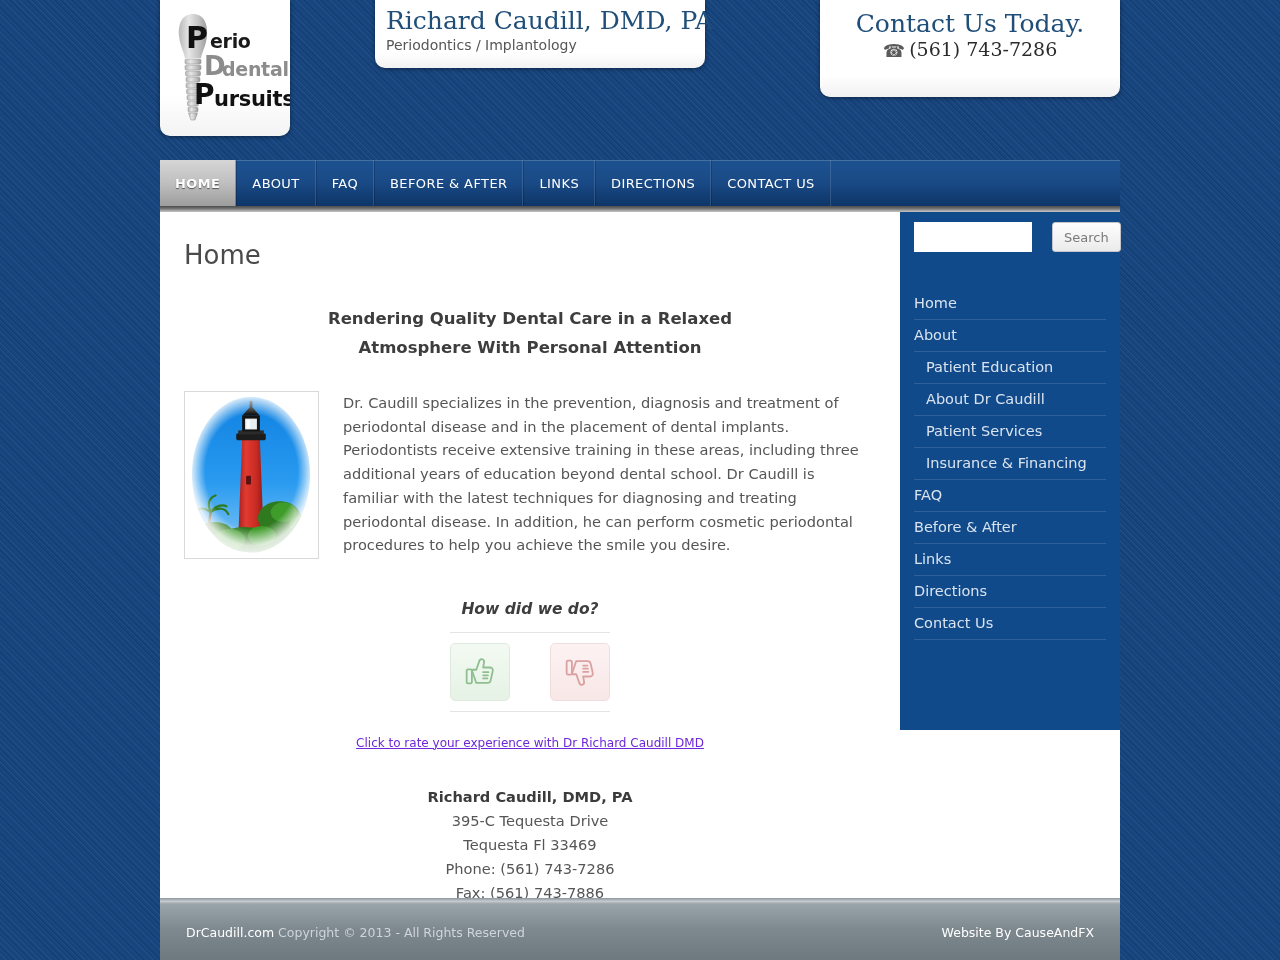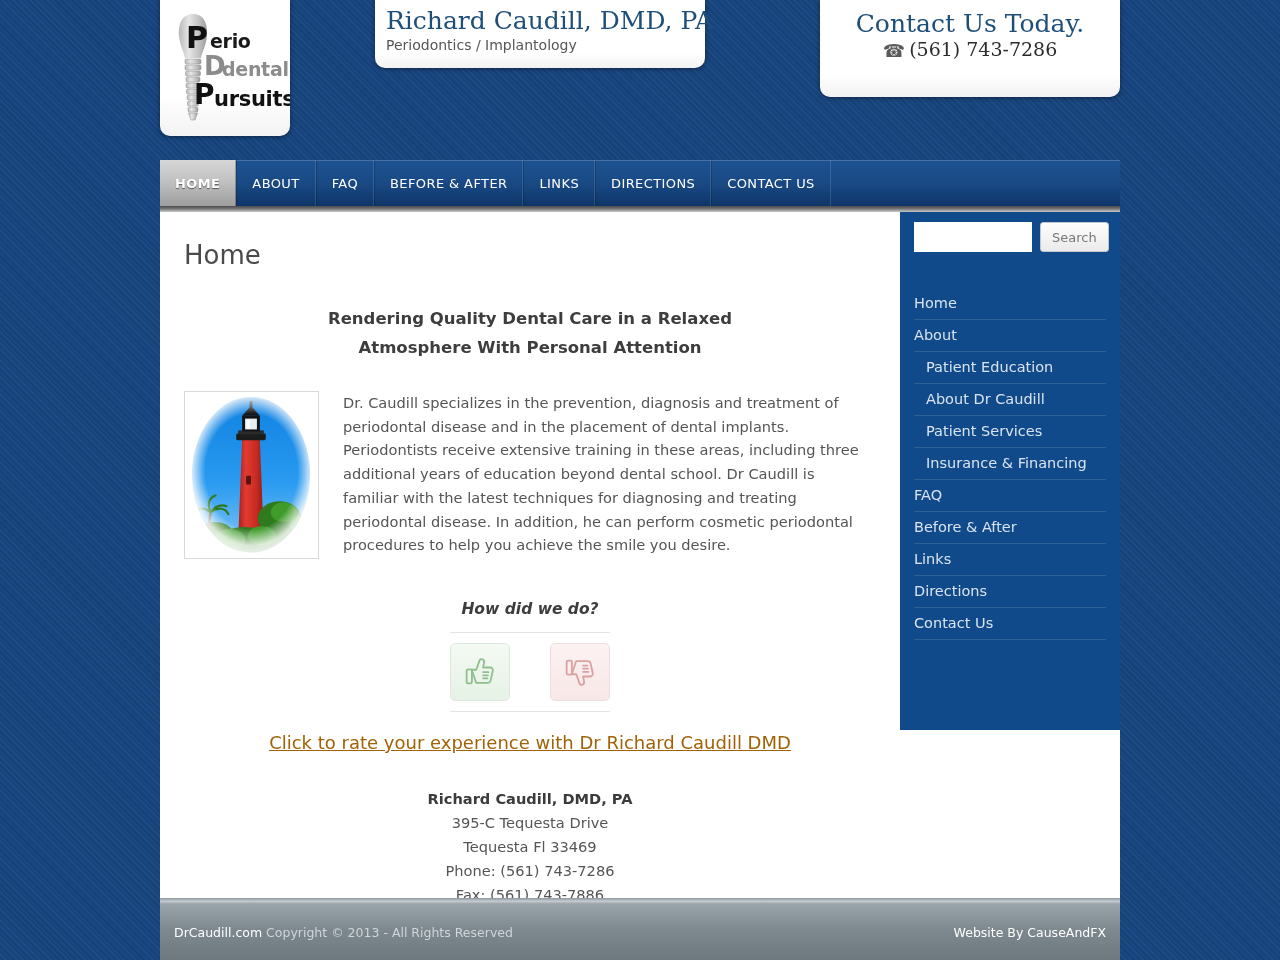--- a/index.html
+++ b/index.html
@@ -172,21 +172,21 @@
   }
 
   
   #sidebar {
     position: absolute;
     right: 0; top: 0;
     width: 220px; height: 518px;
     background: #114a8a;
     padding: 10px 14px 0 14px;
   }
-  .search-row { display: flex; align-items: center; gap: 8px; }
+  .search-row { display: flex; align-items: center; gap: 20px; }
   #search-input {
     width: 118px; height: 30px;
     border: 1px solid #ffffff;
     background: #ffffff;
     font-size: 13px;
     padding: 0 6px;
     outline: none;
     font-family: "DejaVu Sans", "Liberation Sans", sans-serif;
   }
   #search-button {
@@ -287,22 +287,22 @@
     width: 60px; height: 58px;
     border-radius: 5px;
     display: flex; align-items: center; justify-content: center;
     cursor: pointer;
   }
   .thumb-up { background: linear-gradient(to bottom, #f3faf3 0%, #e6f2e6 100%); border: 1px solid #dfeadf; }
   .thumb-down { background: linear-gradient(to bottom, #fdf2f2 0%, #f8e7e7 100%); border: 1px solid #f0dede; }
 
   #rate-link-wrap { text-align: center; margin-top: 20px; }
   #rate-link {
-    font-size: 18px;
-    color: #a16207;
+    font-size: 12px;
+    color: #6d28d9;
     text-decoration: underline;
     cursor: pointer;
   }
 
   #address-block {
     text-align: center;
     margin-top: 34px;
     font-size: 14.6px;
     color: #555555;
     line-height: 1.65;
@@ -317,21 +317,21 @@
     background: linear-gradient(to bottom, #8d969c 0%, #c6ccd0 55%, #9aa2a8 100%);
   }
   #footer {
     position: absolute;
     left: 0; top: 904px;
     width: 960px; height: 56px;
     background: linear-gradient(to bottom, #9aa4ab 0%, #7d888f 45%, #6d797f 100%);
     display: flex;
     align-items: center;
     justify-content: space-between;
-    padding: 0 14px;
+    padding: 0 26px;
   }
   .foot-left { font-size: 12.5px; color: #cfd5d9; }
   .foot-left .site-link { color: #ffffff; text-decoration: none; cursor: pointer; }
   .foot-right { font-size: 12.5px; color: #ffffff; cursor: pointer; text-decoration: none; }
 </style>
 </head>
 <body>
 
 <div id="page">
 

